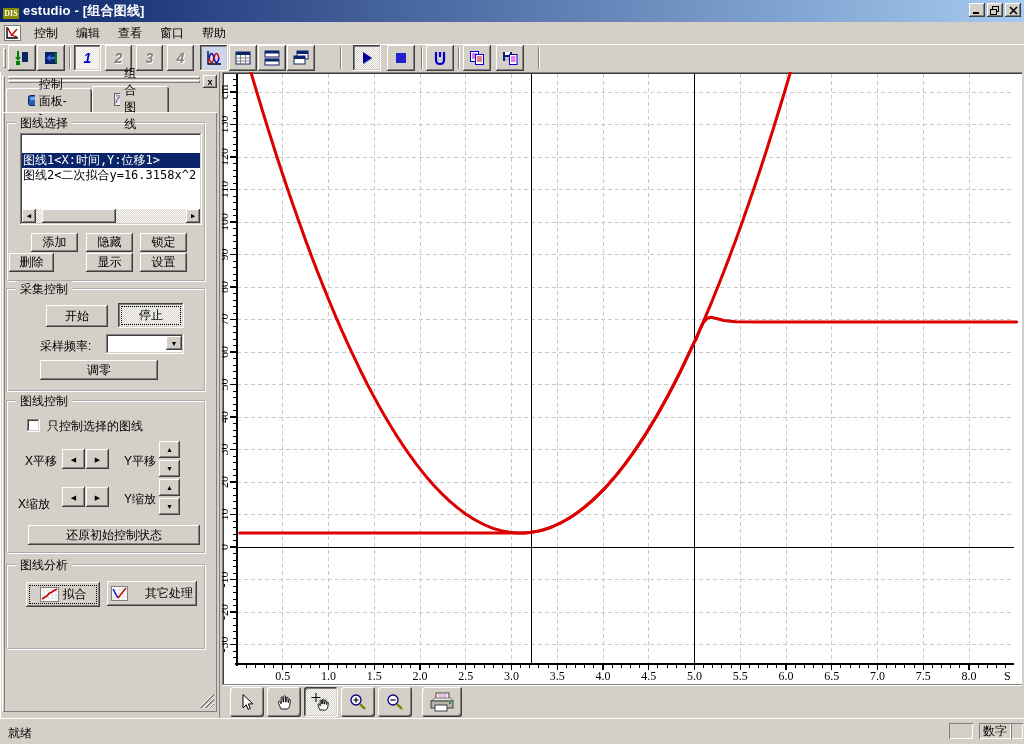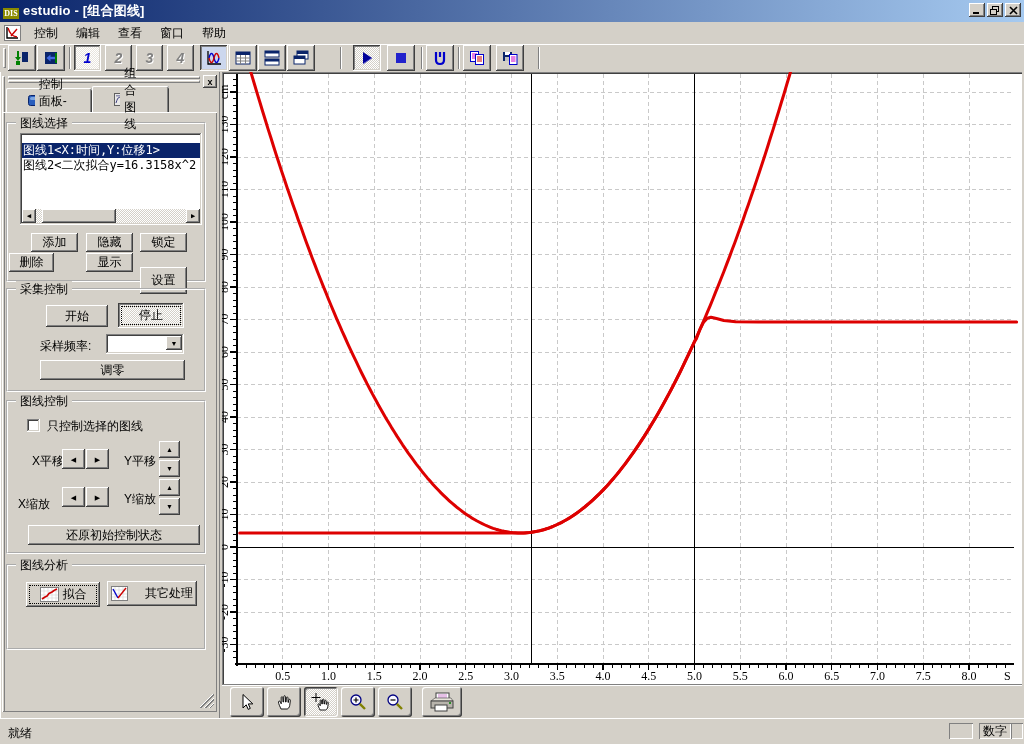--- a/index.html
+++ b/index.html
@@ -252,54 +252,54 @@
         <path d="M2,10 C4,3 6,3 8,7 L11,3" stroke="#404080" stroke-width="1" fill="none"></path>
         <rect x="2" y="2" width="9" height="1.5" fill="#9090b0"></rect>
       </svg>
     <span>组合图线</span>
   </div>
   <div class="abs tabpage"></div>
 
   <div class="groupbox" style="left:6px;top:50px;width:200px;height:160px">
     <span class="gblegend">图线选择</span>
     <div class="abs sunken listbox" style="left:12px;top:9px;width:182px;height:92px">
-      <div class="listitem sel" style="margin:10px 2px 0 2px">图线1&lt;X:时间,Y:位移1&gt;</div>
+      <div class="listitem sel" style="margin:20px 2px 0 2px">图线1&lt;X:时间,Y:位移1&gt;</div>
       <div class="listitem" style="margin:0 2px">图线2&lt;二次拟合y=16.3158x^2</div>
       <div class="hscroll">
         <span class="scrollbtn raised btn arrowglyph" style="left:0">◀</span>
         <span class="thumb raised"></span>
         <span class="scrollbtn raised btn arrowglyph" style="right:0">▶</span>
       </div>
     </div>
     <div class="abs raised btn" style="left:23px;top:109px;width:47px;height:19px">添加</div>
     <div class="abs raised btn" style="left:78px;top:109px;width:47px;height:19px">隐藏</div>
     <div class="abs raised btn" style="left:132px;top:109px;width:47px;height:19px">锁定</div>
     <div class="abs raised btn" style="left:1px;top:129px;width:45px;height:19px">删除</div>
     <div class="abs raised btn" style="left:78px;top:129px;width:47px;height:19px">显示</div>
-    <div class="abs raised btn" style="left:132px;top:143px;width:47px;height:27px">设置</div>
+    <div class="abs raised btn" style="left:132px;top:129px;width:47px;height:19px">设置</div>
   </div>
 
   <div class="groupbox" style="left:6px;top:216px;width:200px;height:104px">
     <span class="gblegend">采集控制</span>
     <div class="abs raised btn" style="left:38px;top:15px;width:62px;height:22px">开始</div>
     <div class="abs toggled btn focusdots" style="left:110px;top:13px;width:66px;height:25px">停止</div>
     <span class="label" style="left:32px;top:48px">采样频率:</span>
     <div class="abs sunken" style="left:98px;top:44px;width:78px;height:20px">
       <span class="label" style="left:4px;top:3px"></span>
       <span class="abs raised btn" style="right:2px;top:2px;width:16px;height:14px;font-size:7px">▼</span>
     </div>
-    <div class="abs raised btn" style="left:32px;top:70px;width:145px;height:20px">调零</div>
+    <div class="abs raised btn" style="left:32px;top:70px;width:118px;height:20px">调零</div>
   </div>
 
   <div class="groupbox" style="left:6px;top:328px;width:200px;height:154px">
     <span class="gblegend">图线控制</span>
     <span class="abs sunken" style="left:19px;top:17px;width:13px;height:13px"></span>
     <span class="label" style="left:39px;top:16px">只控制选择的图线</span>
 
-    <span class="label" style="left:24px;top:51px">X平移</span>
+    <span class="label" style="left:17px;top:51px">X平移</span>
     <span class="abs raised btn arrowglyph" style="left:54px;top:47px;width:23px;height:20px">◀</span>
     <span class="abs raised btn arrowglyph" style="left:78px;top:47px;width:23px;height:20px">▶</span>
     <span class="label" style="left:116px;top:51px">Y平移</span>
     <span class="abs raised btn spin" style="left:151px;top:39px">▲</span>
     <span class="abs raised btn spin" style="left:151px;top:58px">▼</span>
 
     <span class="label" style="left:10px;top:94px">X缩放</span>
     <span class="abs raised btn arrowglyph" style="left:54px;top:85px;width:23px;height:20px">◀</span>
     <span class="abs raised btn arrowglyph" style="left:78px;top:85px;width:23px;height:20px">▶</span>
     <span class="label" style="left:116px;top:89px">Y缩放</span>

